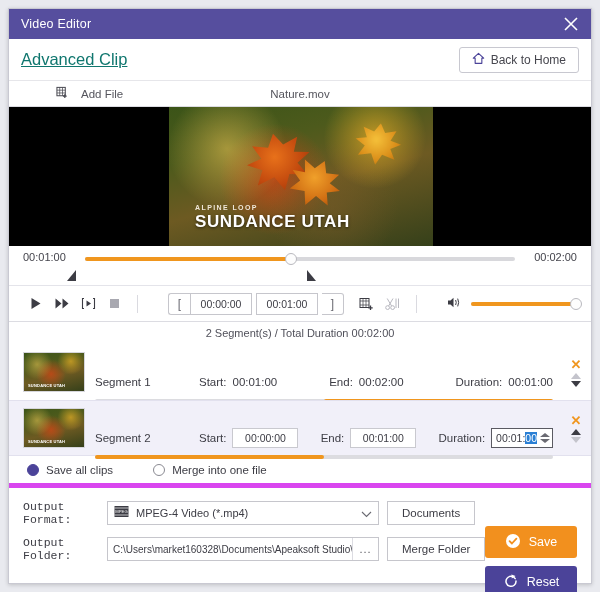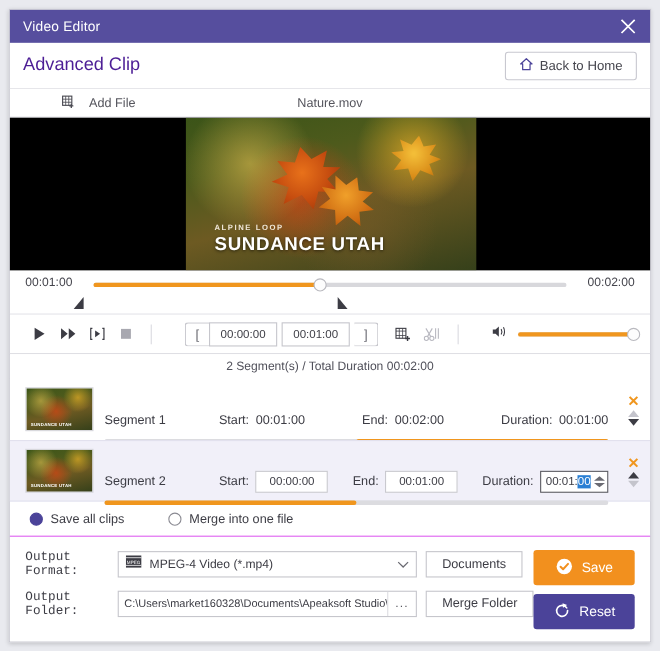--- a/index.html
+++ b/index.html
@@ -30,21 +30,21 @@
     align-items: center; justify-content: center;
     cursor: pointer;
   }
   .close-btn svg { display: block; }
   
   .subheader {
     height: 42px; flex: 0 0 42px; background: #fff;
     display: flex; align-items: center; padding: 0 12px;
     border-bottom: 1px solid #e6e6ea;
   }
-  .subheader .h1 { font-size: 16.5px; color: #4c1d95; font-weight: 400; }
+  .subheader .h1 { font-size: 16.5px; color: #0f766e; font-weight: 400; text-decoration: underline; }
   .subheader .spacer { flex: 1; }
   .home-btn {
     display: flex; align-items: center; gap: 6px;
     height: 26px; padding: 0 12px;
     border: 1px solid #c8c8d0; border-radius: 3px;
     background: #fff; font-size: 12px; color: #46464e; cursor: pointer; margin-left: 46px;
   }
   
   .filebar {
     height: 26px; flex: 0 0 26px; background: #fff;
@@ -208,21 +208,21 @@
     align-items: center; justify-content: center; gap: 2px; height: 100%;
   }
   .xbtn { font-size: 13px; color: #f0961e; cursor: pointer; line-height: 1;
           font-weight: 700; }
   .arw { width: 0; height: 0; cursor: pointer; }
   .arw.up { border-left: 5px solid transparent; border-right: 5px solid transparent; }
   .arw.dn { border-left: 5px solid transparent; border-right: 5px solid transparent; }
   
   .radios {
     flex: 0 0 32px; display: flex; align-items: center; padding: 0 18px;
-    border-bottom: 1px solid #d946ef; background: #fff; gap: 40px;
+    border-bottom: 5px solid #d946ef; background: #fff; gap: 40px;
   }
   .radio { display: flex; align-items: center; gap: 7px; cursor: pointer;
            font-size: 11.5px; color: #3c3c44; }
   .rc { width: 12px; height: 12px; border-radius: 50%; border: 1.5px solid #8a8a92;
         background: #fff; }
   .rc.on { background: #4b4399; border-color: #4b4399; }
   
   .output { flex: 1; background: #fff; position: relative; padding: 12px 14px 0 14px; }
   .orow { display: flex; align-items: center; margin-bottom: 10px; }
   .olab { font-size: 11.5px; color: #3c3c44; width: 84px; font-family: Liberation Mono, monospace; }
@@ -245,21 +245,21 @@
     font-size: 11px; color: #55555d; cursor: pointer; letter-spacing: 1px;
   }
   .obtn {
     margin-left: 8px; height: 24px; padding: 0 14px; border: 1px solid #c6c6cc;
     background: #fff; font-size: 11.5px; color: #3c3c44; cursor: pointer;
     display: flex; align-items: center; justify-content: center;
   }
   .big-btn {
     position: absolute; right: 14px; width: 92px; height: 32px; border-radius: 3px;
     display: flex; align-items: center; justify-content: center; gap: 8px;
-    font-size: 12.5px; color: #fff; cursor: pointer;
+    font-size: 12.5px; color: #fff; cursor: pointer; margin-top: 26px;
   }
   .big-btn.save { top: 12px; background: #f2901e; }
   .big-btn.reset { top: 52px; background: #4b4399; }
 </style>
 </head>
 <body>
 
 <div class="window">
 
   <div class="titlebar">

